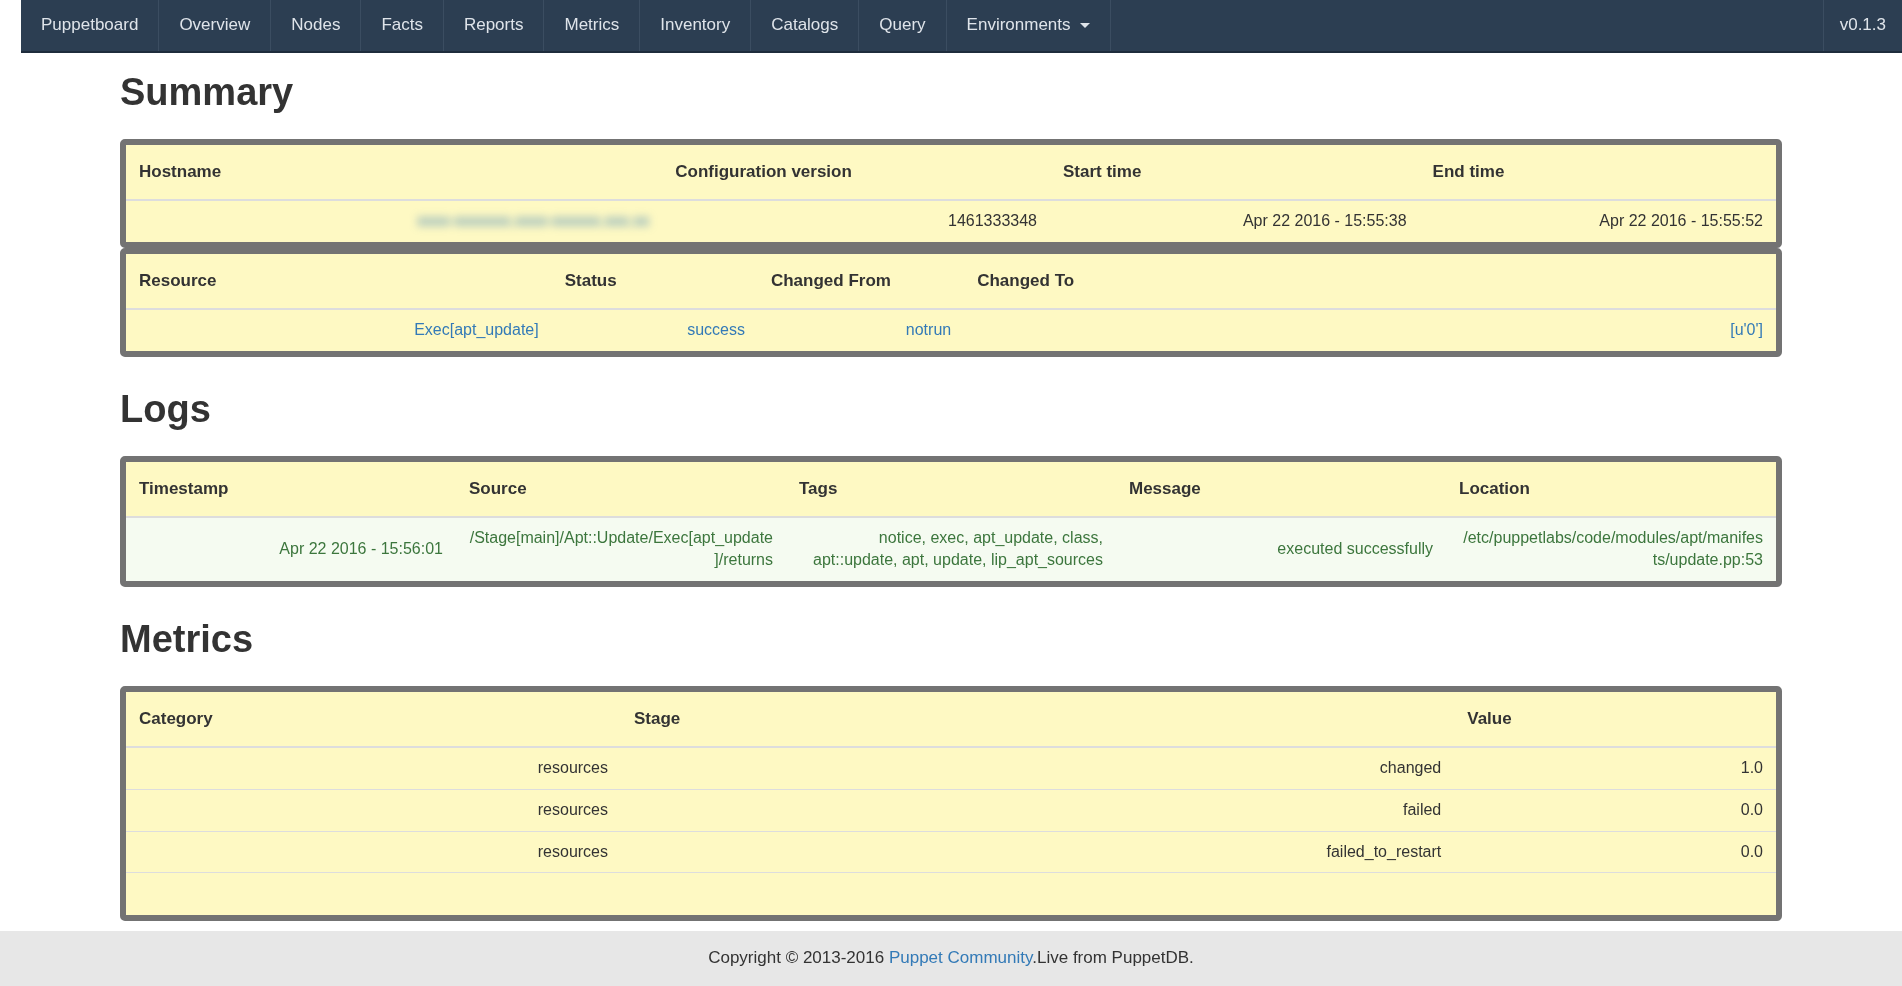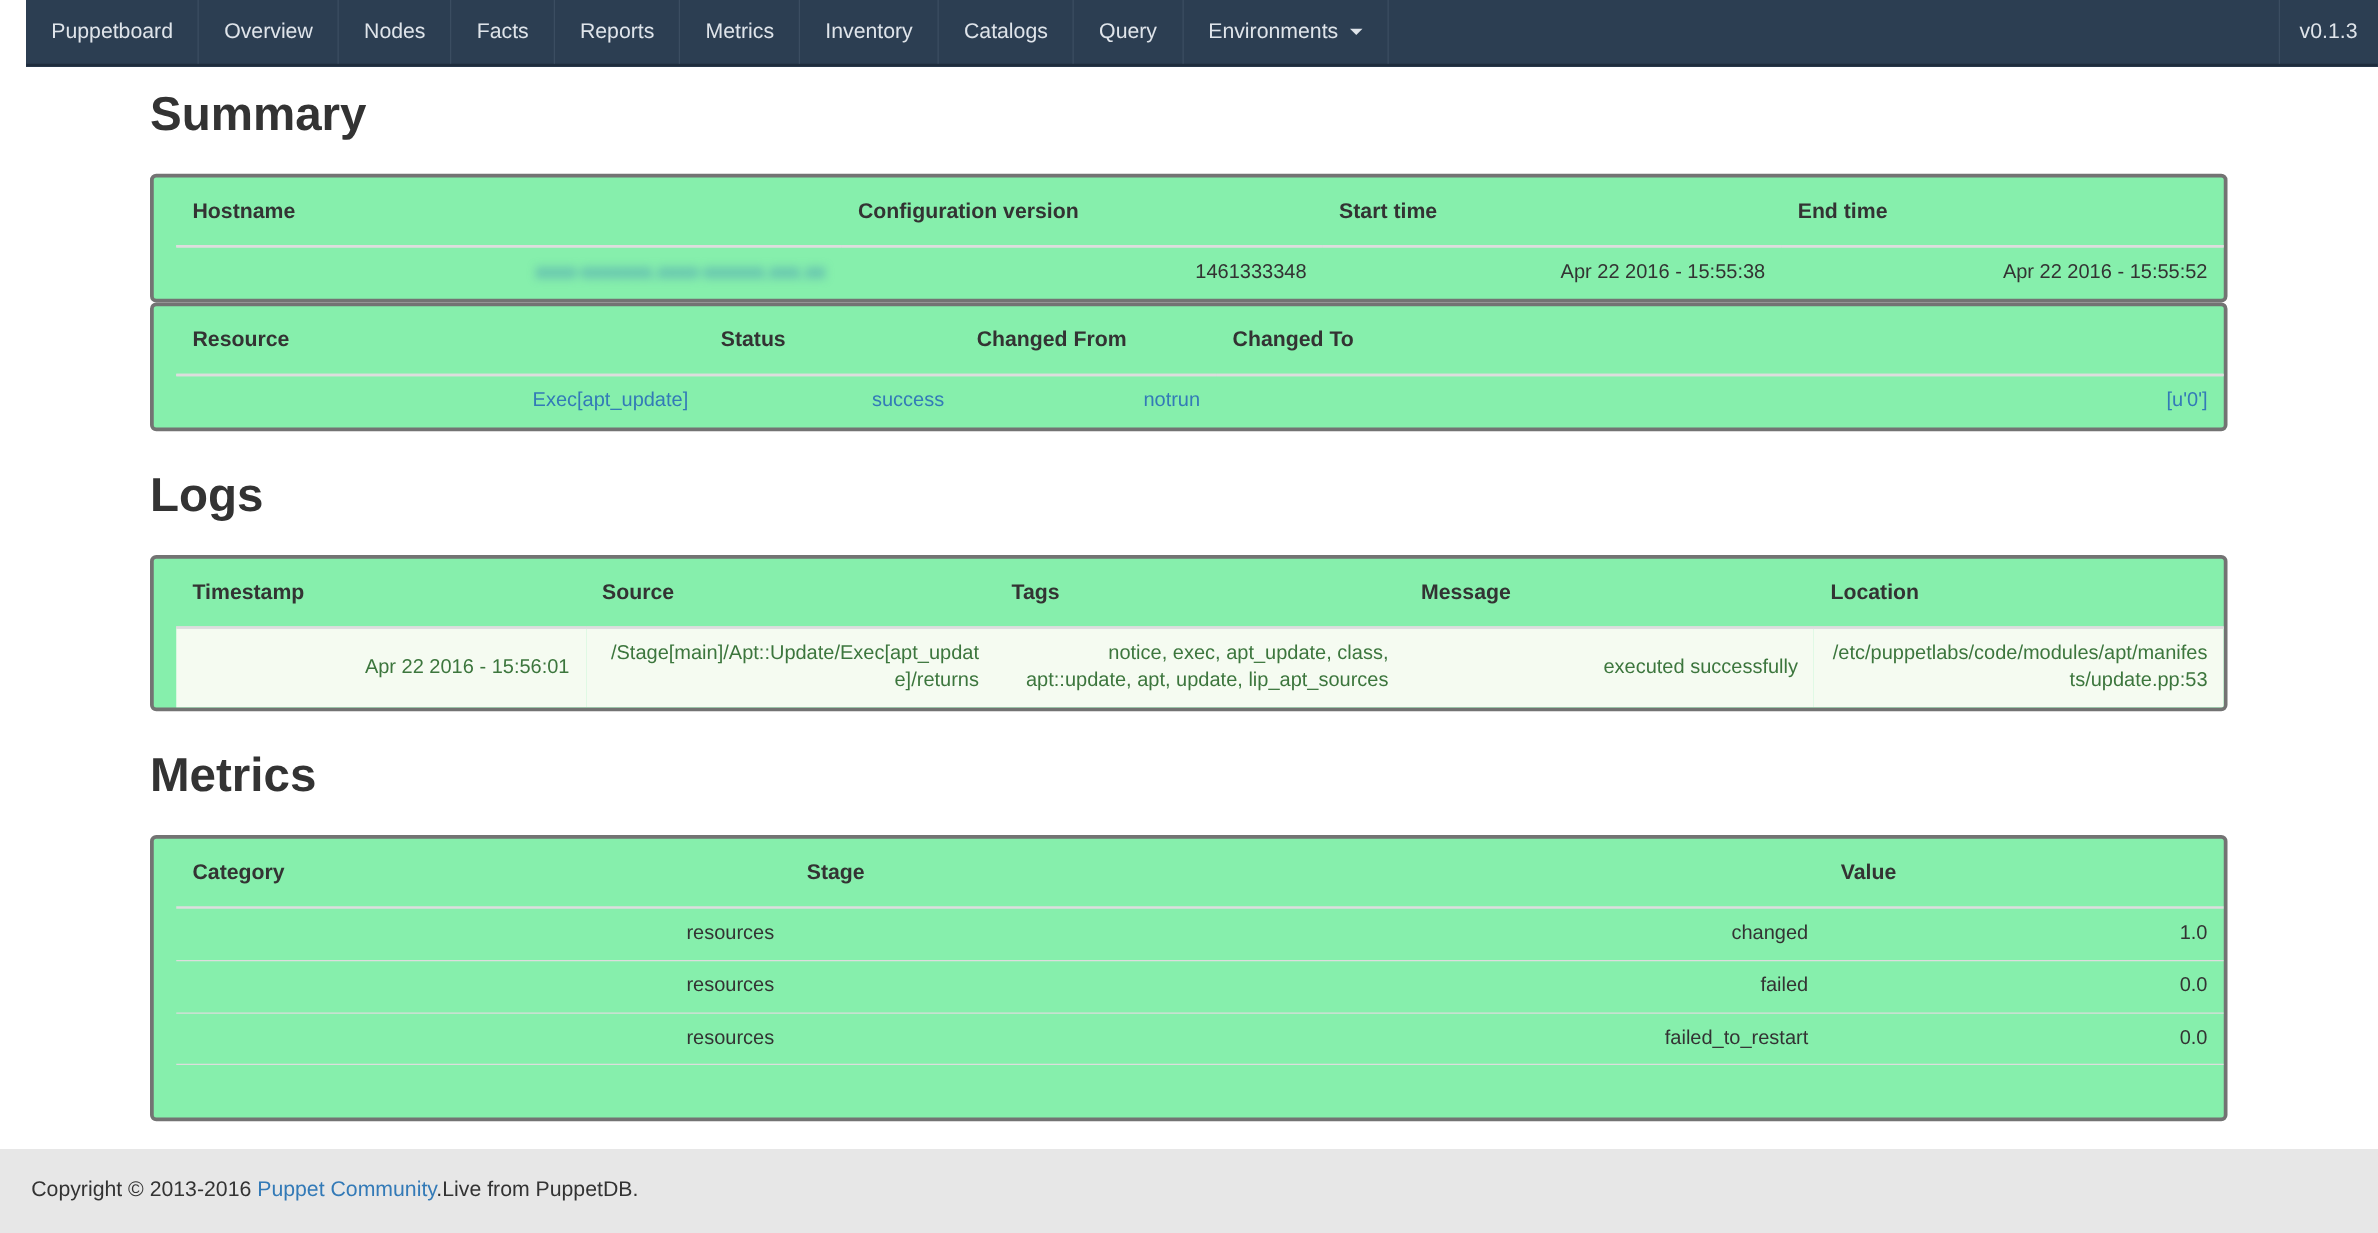--- a/index.html
+++ b/index.html
@@ -58,25 +58,24 @@
   }
   h2.section-title {
     font-size: 38px;
     font-weight: 700;
     color: #333;
     margin: 26px 0 19px 0;
   }
   .container > h2.section-title:first-child { margin-top: 13px; }
 
   .panel {
-    border: 3px solid #737373;
+    border: 6px solid #737373;
     border-radius: 5px;
     overflow: hidden;
-    background: #86efac;
-    padding-left: 18px;
+    background: #fef9c3;
   }
   table {
     width: 100%;
     border-collapse: collapse;
     table-layout: fixed;
   }
   th {
     text-align: left;
     font-weight: 700;
     font-size: 17px;
@@ -107,25 +106,25 @@
   .success-row {
     background: #f5fbf1;
     color: #3c763d;
   }
   .blurred { filter: blur(4px); }
   .partial-row td { height: 42px; }
 
   
   .footer {
     position: fixed; bottom: 0; left: 0; right: 0;
-    height: 67px;
+    height: 55px;
     background: #e7e7e7;
     display: flex;
     align-items: center;
-    justify-content: flex-start;
+    justify-content: center;
     padding: 0 25px;
     z-index: 90;
     font-size: 17px;
     color: #333;
   }
 </style>
 </head>
 <body>
 
 <nav class="navbar">

